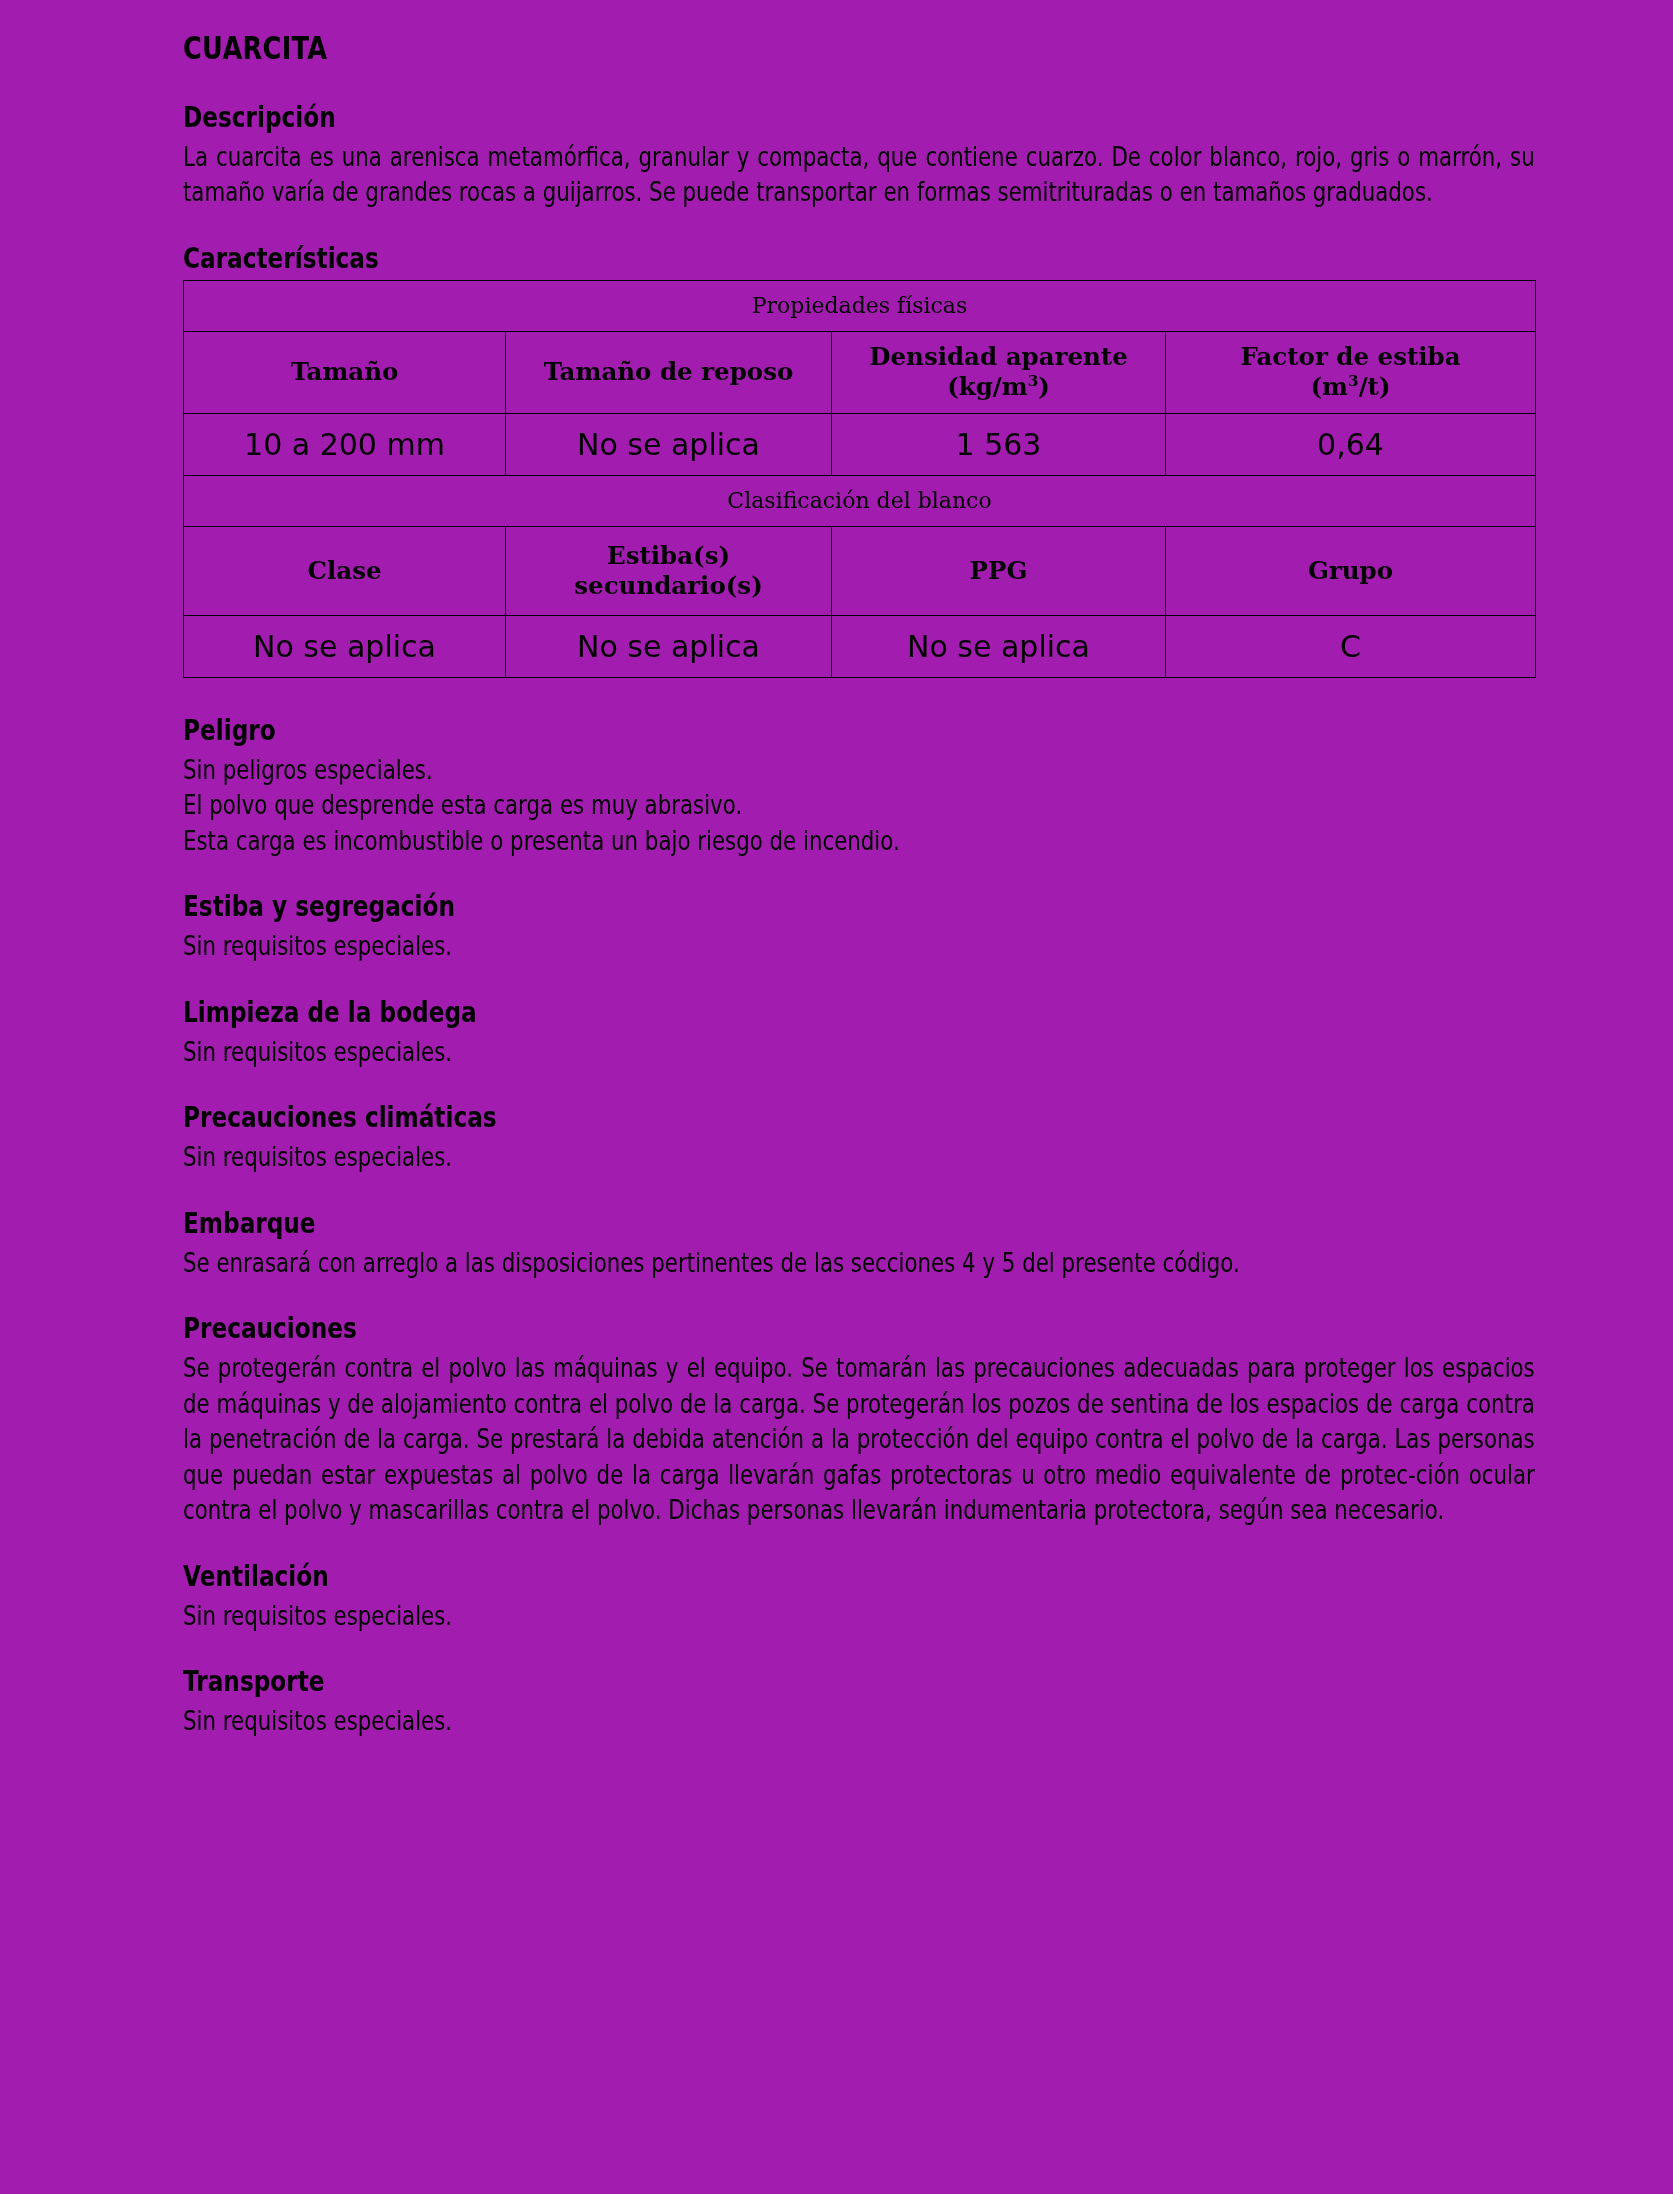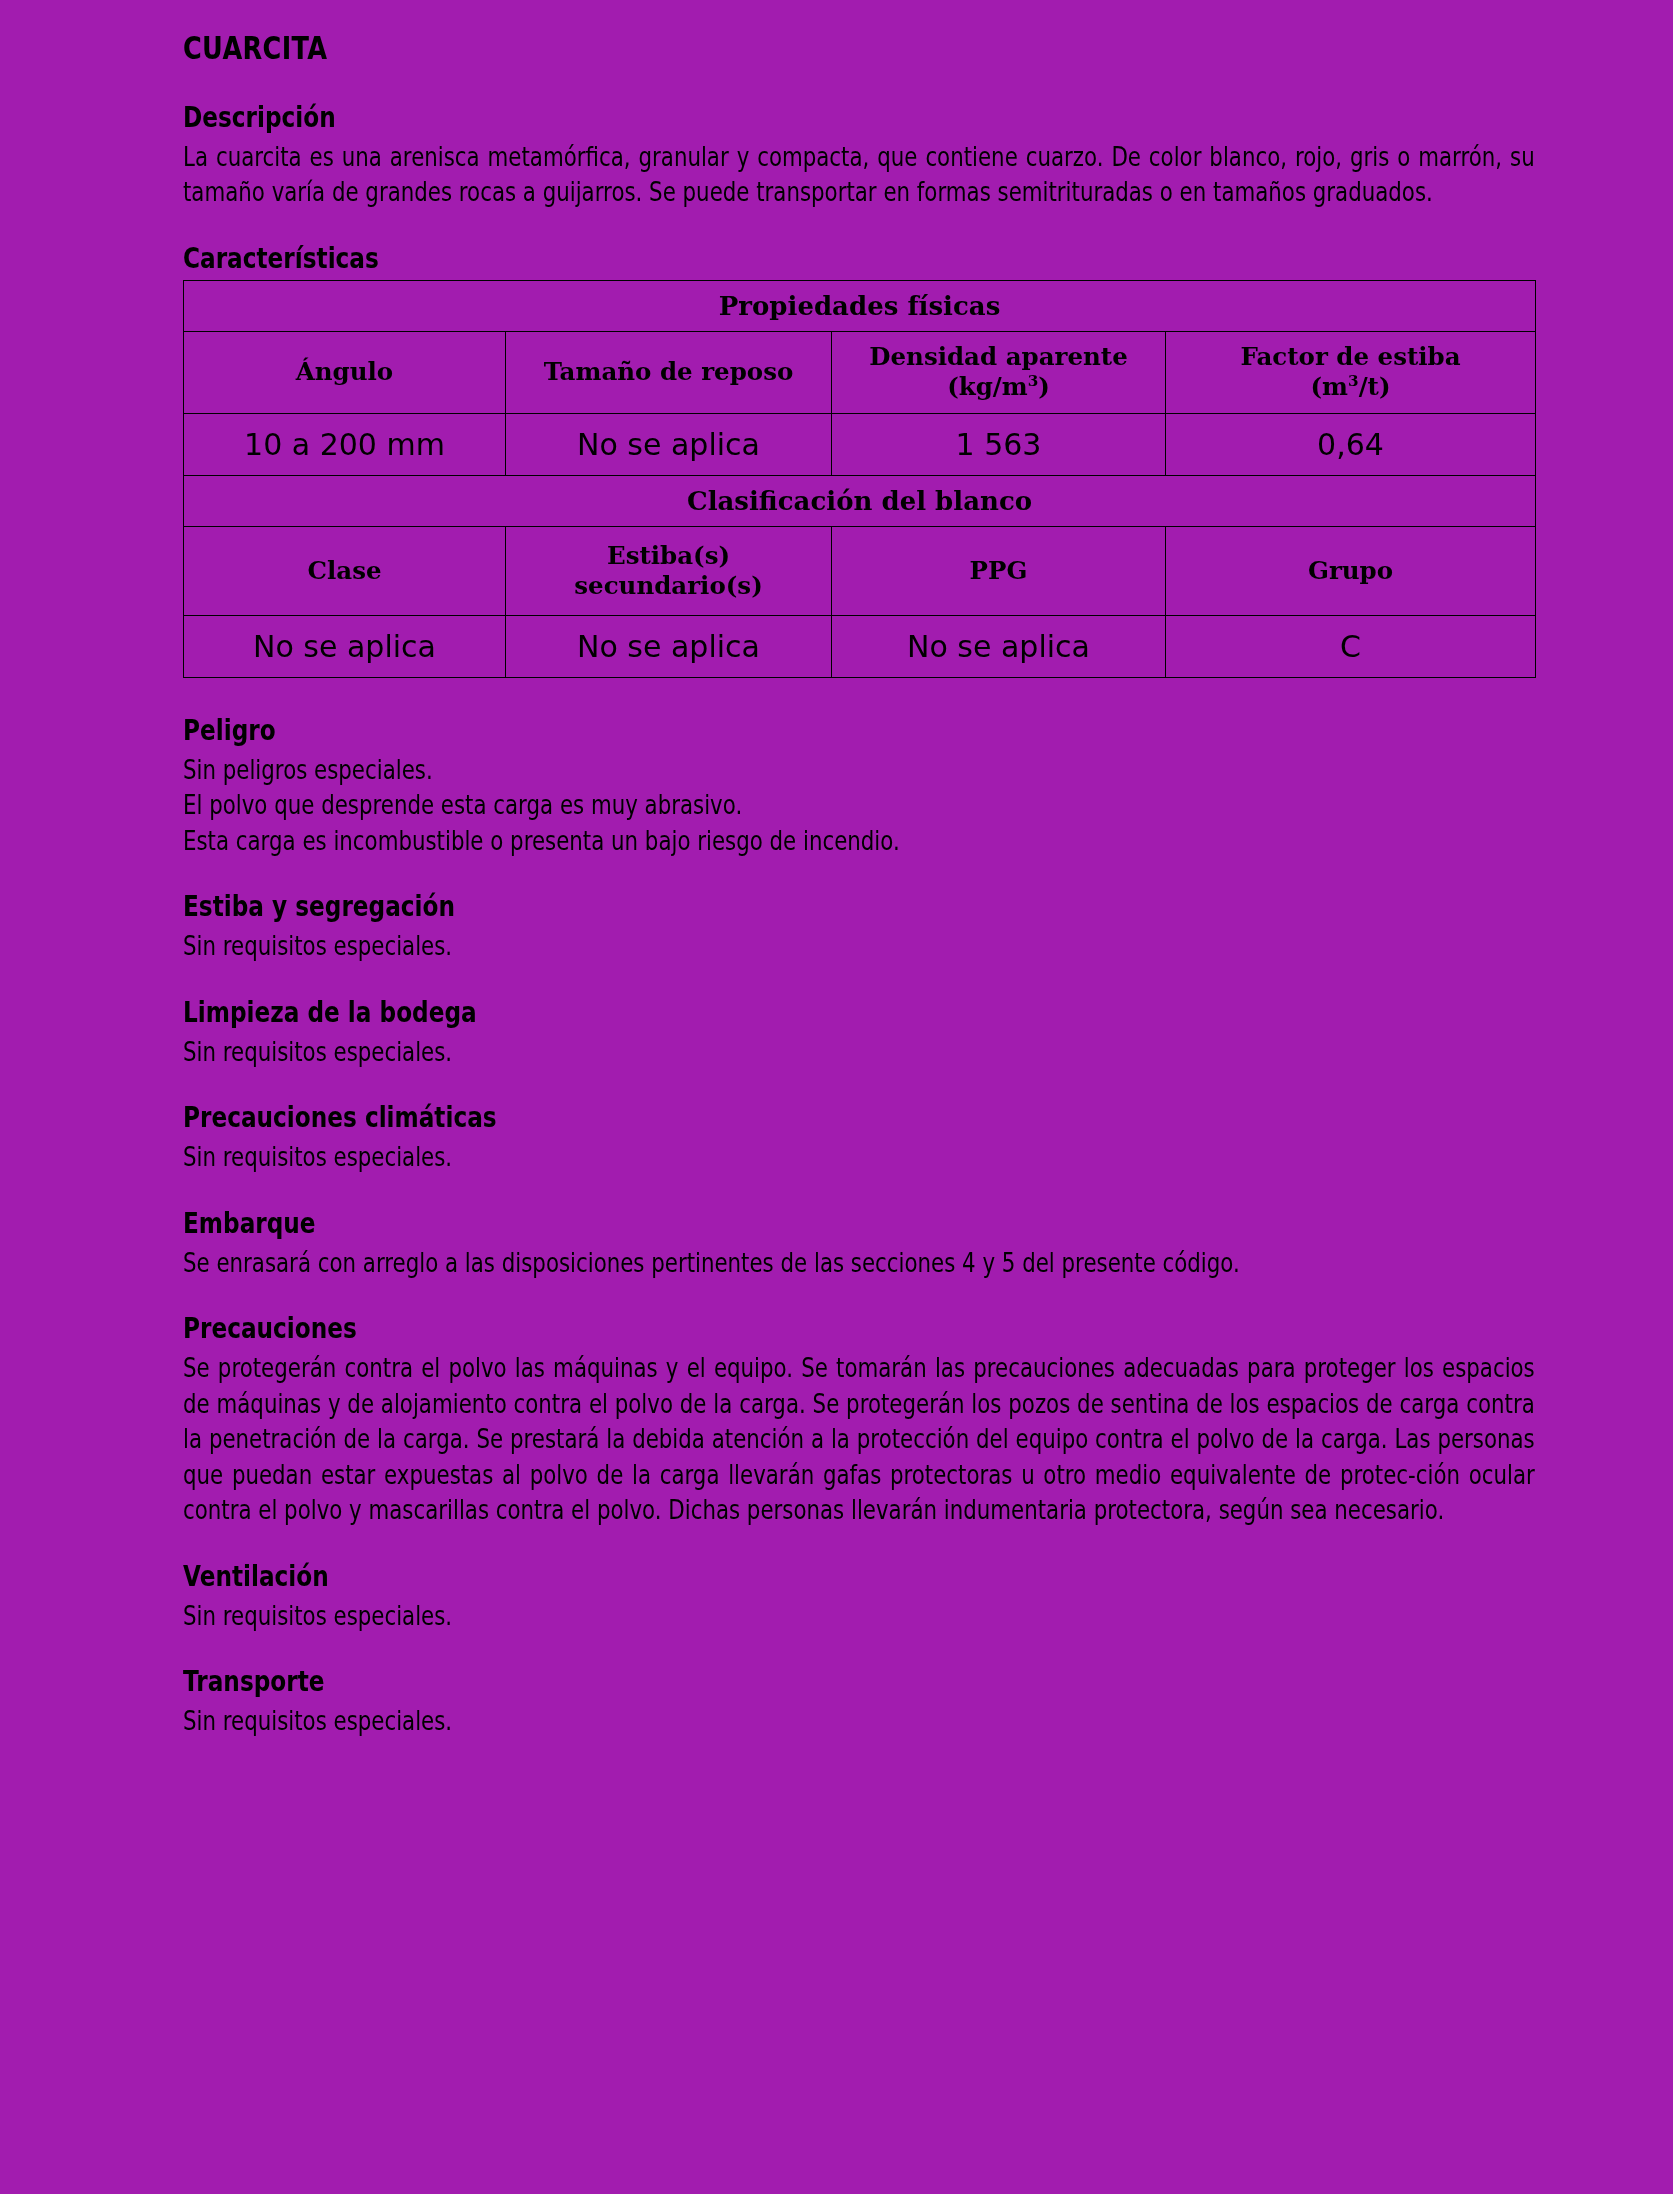--- a/index.html
+++ b/index.html
@@ -85,22 +85,22 @@
   }
   .cell-head {
     font-family: "DejaVu Serif", serif;
     font-weight: bold;
     font-size: 24.5px;
     line-height: 1.22;
     padding: 12.6px 6.3px;
   }
   .cell-banner {
     font-family: "DejaVu Serif", serif;
-    font-weight: bold;
-    font-size: 26px;
+    font-weight: normal;
+    font-size: 22px;
     padding: 16px 6.3px;
   }
   .cell-val {
     font-family: "DejaVu Sans", sans-serif;
     font-weight: normal;
     font-size: 30px;
     padding: 16px 6.3px;
   }
   .cell-head span.sub,
   .cell-val span.sub {
@@ -136,21 +136,21 @@
         <col style="width:322px">
         <col style="width:326px">
         <col style="width:334px">
         <col style="width:370px">
       </colgroup>
       <tbody>
         <tr class="row-h-banner">
           <td class="cell-banner" colspan="4">Propiedades físicas</td>
         </tr>
         <tr class="row-h-head">
-          <td class="cell-head">Ángulo</td>
+          <td class="cell-head">Tamaño</td>
           <td class="cell-head">Tamaño de reposo</td>
           <td class="cell-head">
             <span class="sub">Densidad aparente</span>
             <span class="sub"><span>(kg/m</span><sup>3</sup><span>)</span></span>
           </td>
           <td class="cell-head">
             <span class="sub">Factor de estiba</span>
             <span class="sub"><span>(m</span><sup>3</sup><span>/t)</span></span>
           </td>
         </tr>

